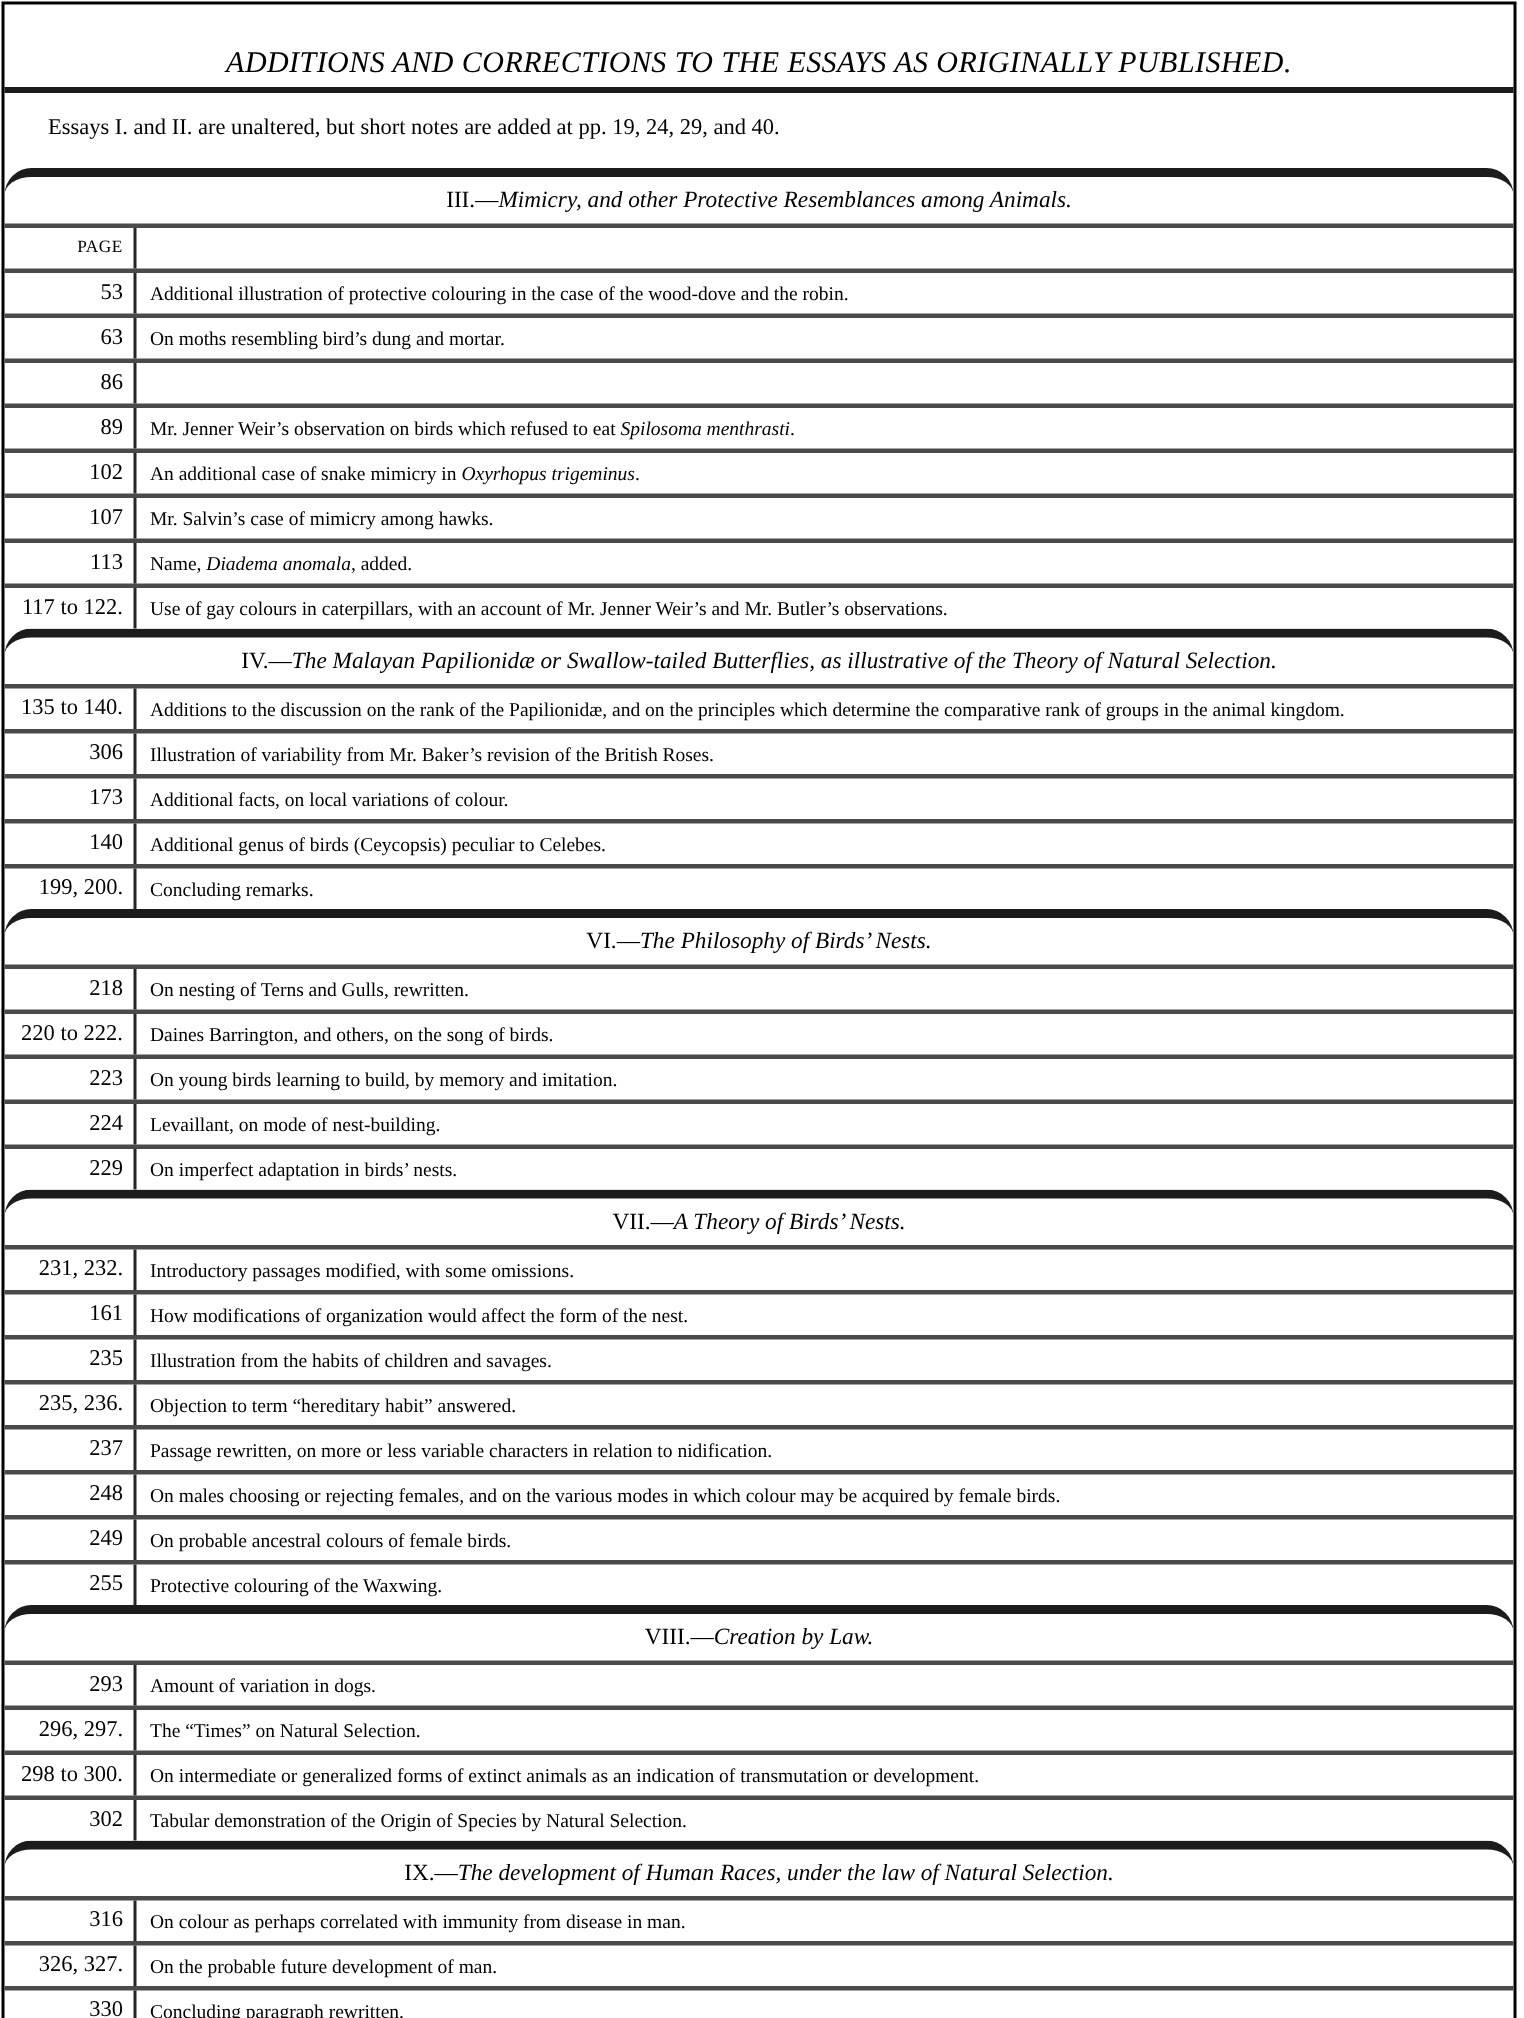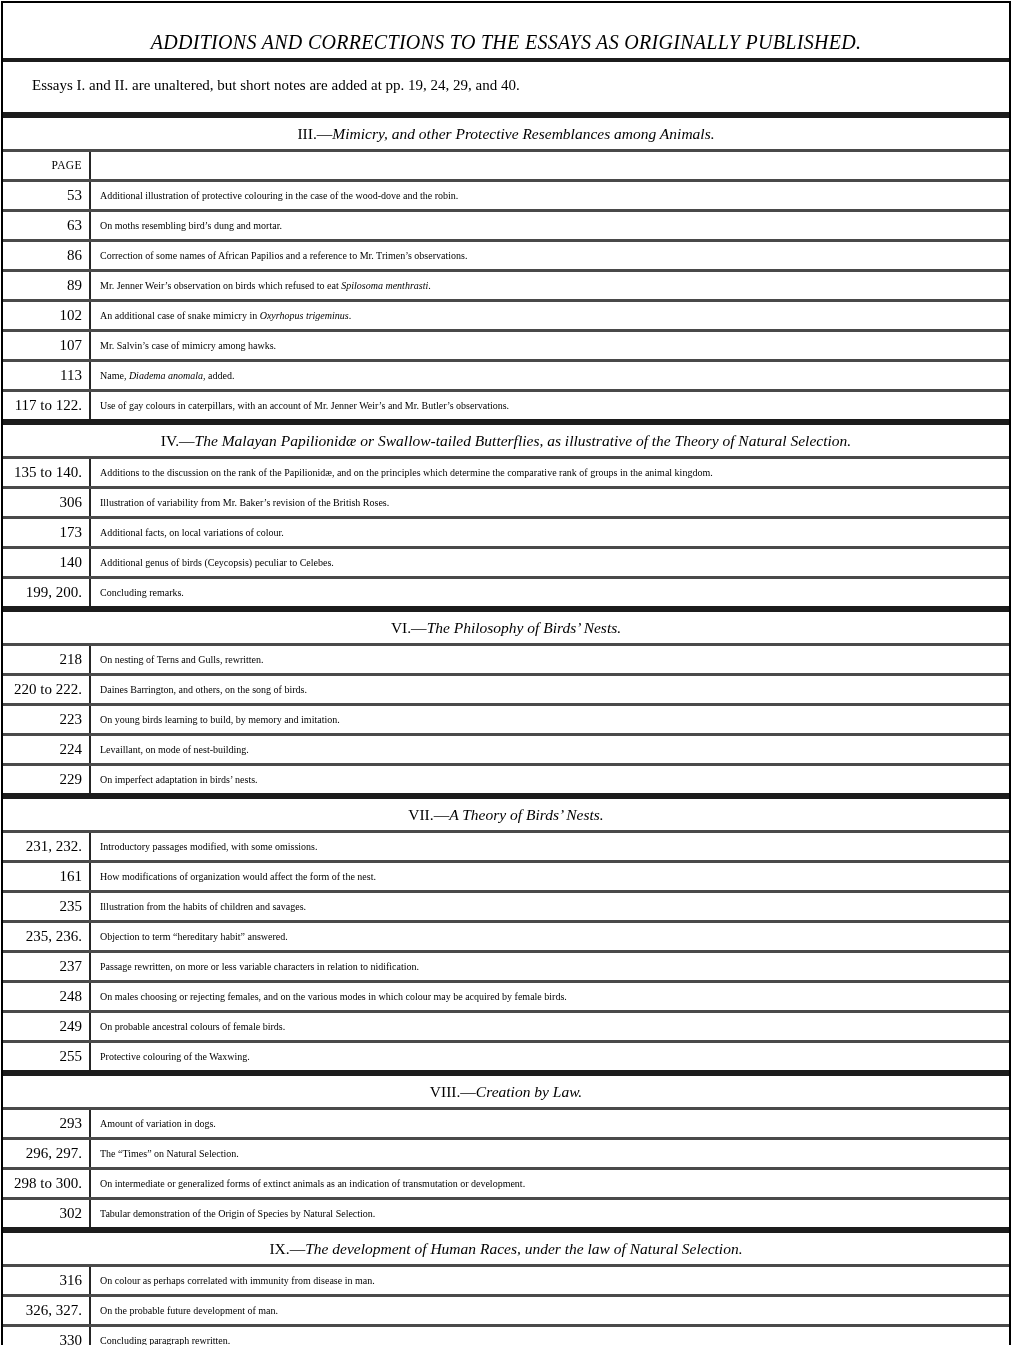--- a/index.html
+++ b/index.html
@@ -29,20 +29,21 @@
     font-size: 15px;
     line-height: 18px;
     padding: 14px 10px 18px 29px;
   }
   .section-header {
     border-top: 6px solid var(--sep-section, #161616);
     text-align: center;
     font-size: 15.5px;
     line-height: 19px;
     padding: 6px 6px;
+    border-radius: 18px;
   }
   .section-header .numeral { font-style: normal; }
   .section-header .sec-title { font-style: italic; }
   .page-header-row, .entry-row {
     display: flex;
     border-top: 3px solid var(--sep-row, #4a4a4a);
     align-items: stretch;
   }
   .page-cell {
     flex: 0 0 88px;
@@ -50,21 +51,21 @@
     border-right: 2px solid var(--divider, #262626);
     text-align: right;
     padding: 5px 7px 5px 2px;
     font-size: 15px;
     line-height: 17px;
     white-space: nowrap;
   }
   .desc-cell {
     flex: 1 1 auto;
     padding: 5px 24px 5px 9px;
-    font-size: 10px;
+    font-size: 13px;
     line-height: 17px;
   }
   .page-header-row .page-cell {
     font-size: 11.5px;
     line-height: 15px;
     letter-spacing: 0.4px;
     padding-top: 6px;
     padding-bottom: 6px;
   }
   .it { font-style: italic; }
@@ -91,21 +92,20 @@
     <div class="desc-cell"><span>Additional illustration of protective colouring in the case of the wood-dove and the robin.</span></div>
   </div>
 
   <div class="entry-row">
     <div class="page-cell">63</div>
     <div class="desc-cell"><span>On moths resembling bird’s dung and mortar.</span></div>
   </div>
 
   <div class="entry-row">
     <div class="page-cell">86</div>
-    <div class="desc-cell"><span>Correction of some names of African Papilios and a reference to Mr. Trimen’s observations.</span></div>
   </div>
 
   <div class="entry-row">
     <div class="page-cell">89</div>
     <div class="desc-cell"><span>Mr. Jenner Weir’s observation on birds which refused to eat </span><span class="it">Spilosoma menthrasti</span><span>.</span></div>
   </div>
 
   <div class="entry-row">
     <div class="page-cell">102</div>
     <div class="desc-cell"><span>An additional case of snake mimicry in </span><span class="it">Oxyrhopus trigeminus</span><span>.</span></div>

